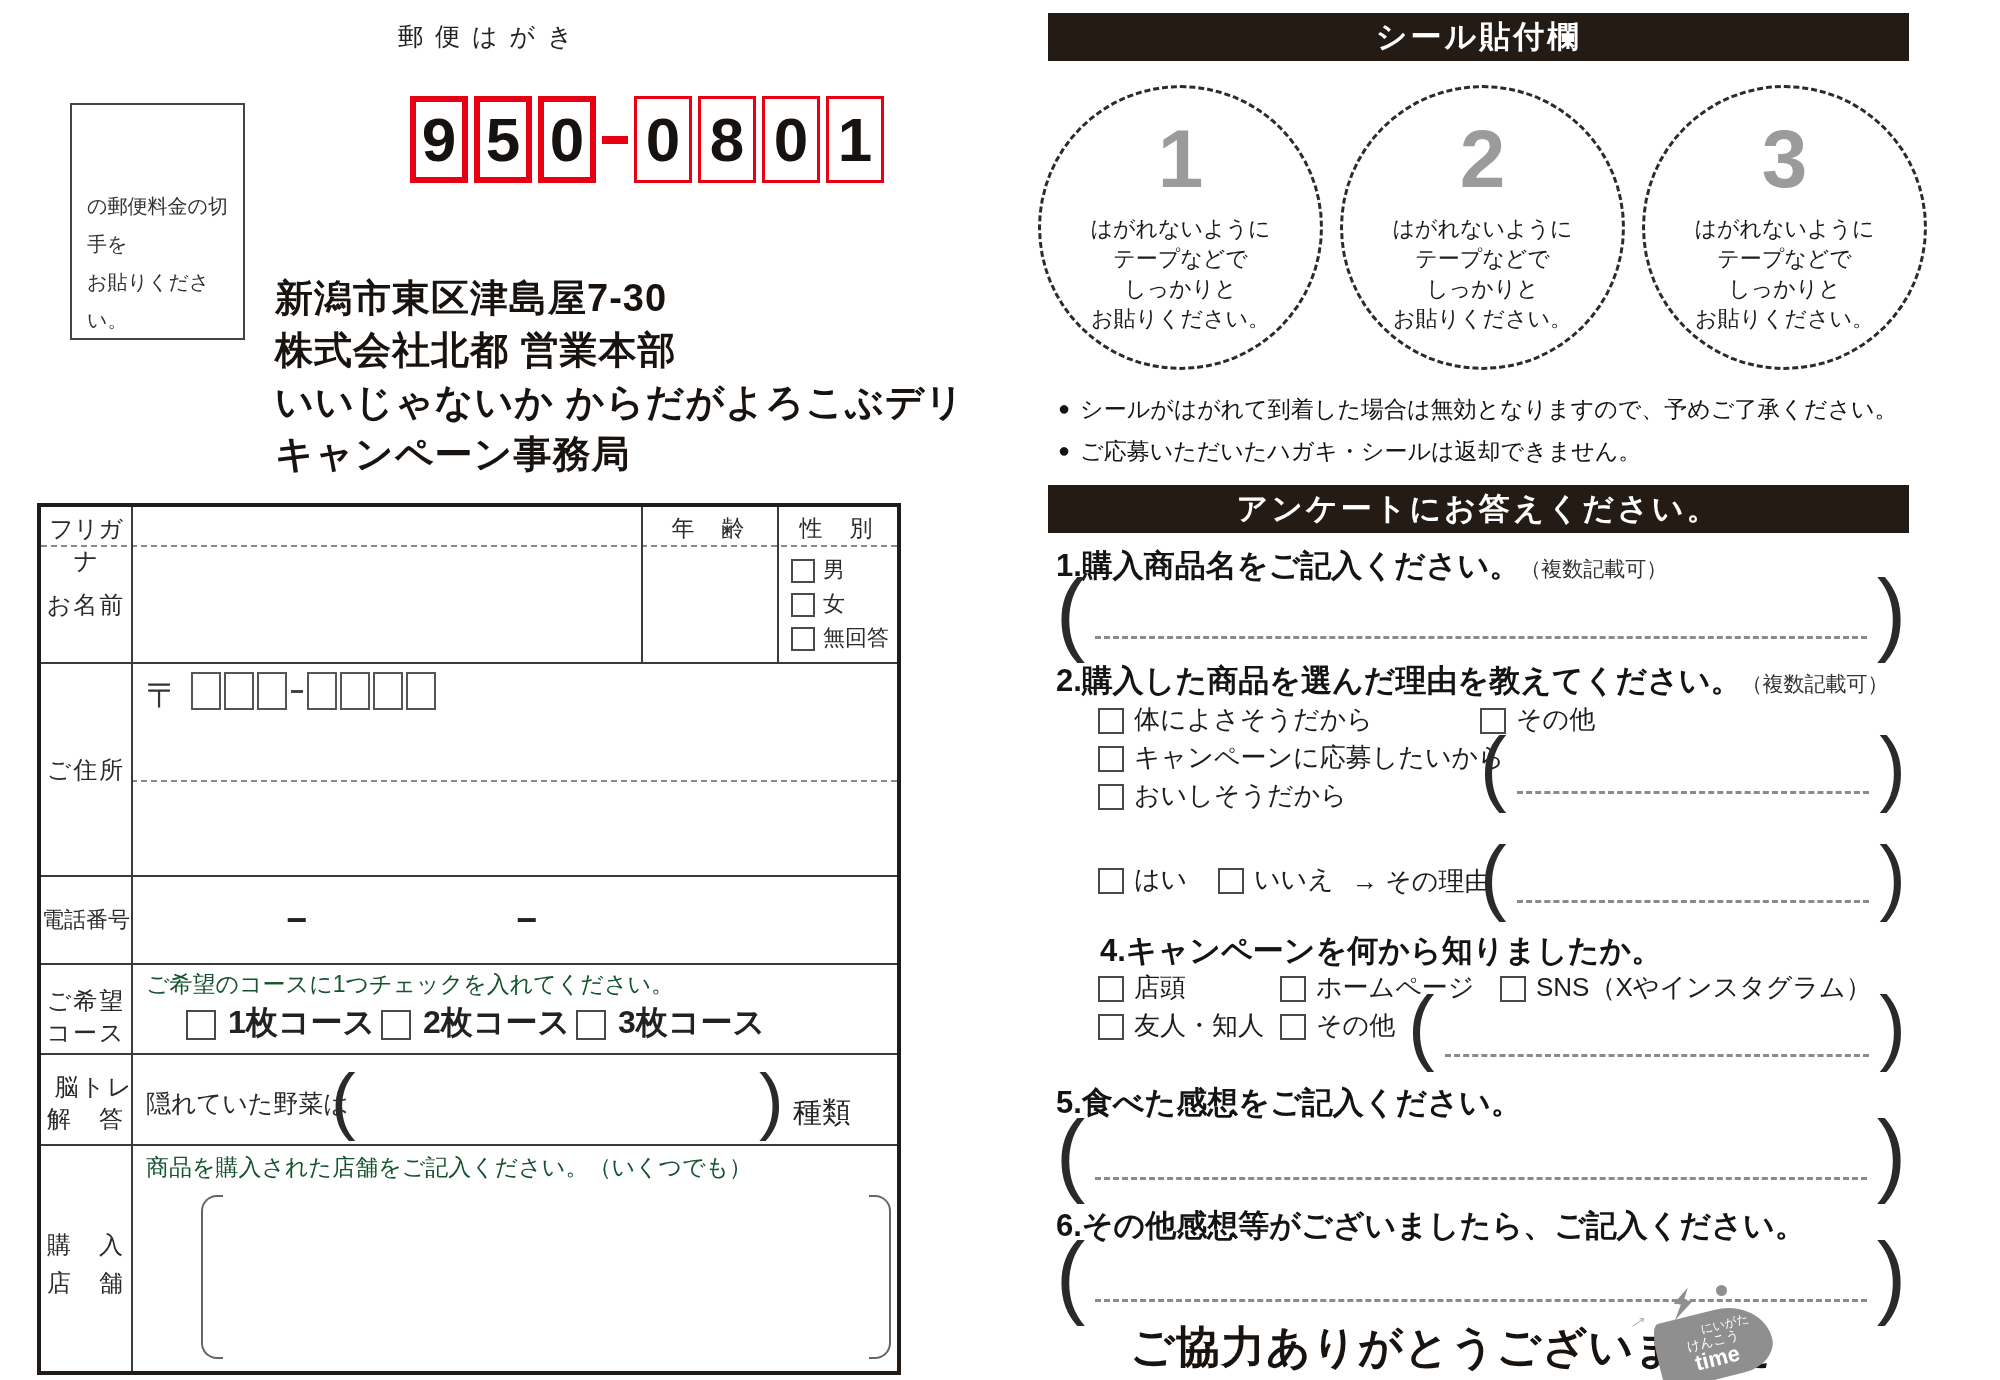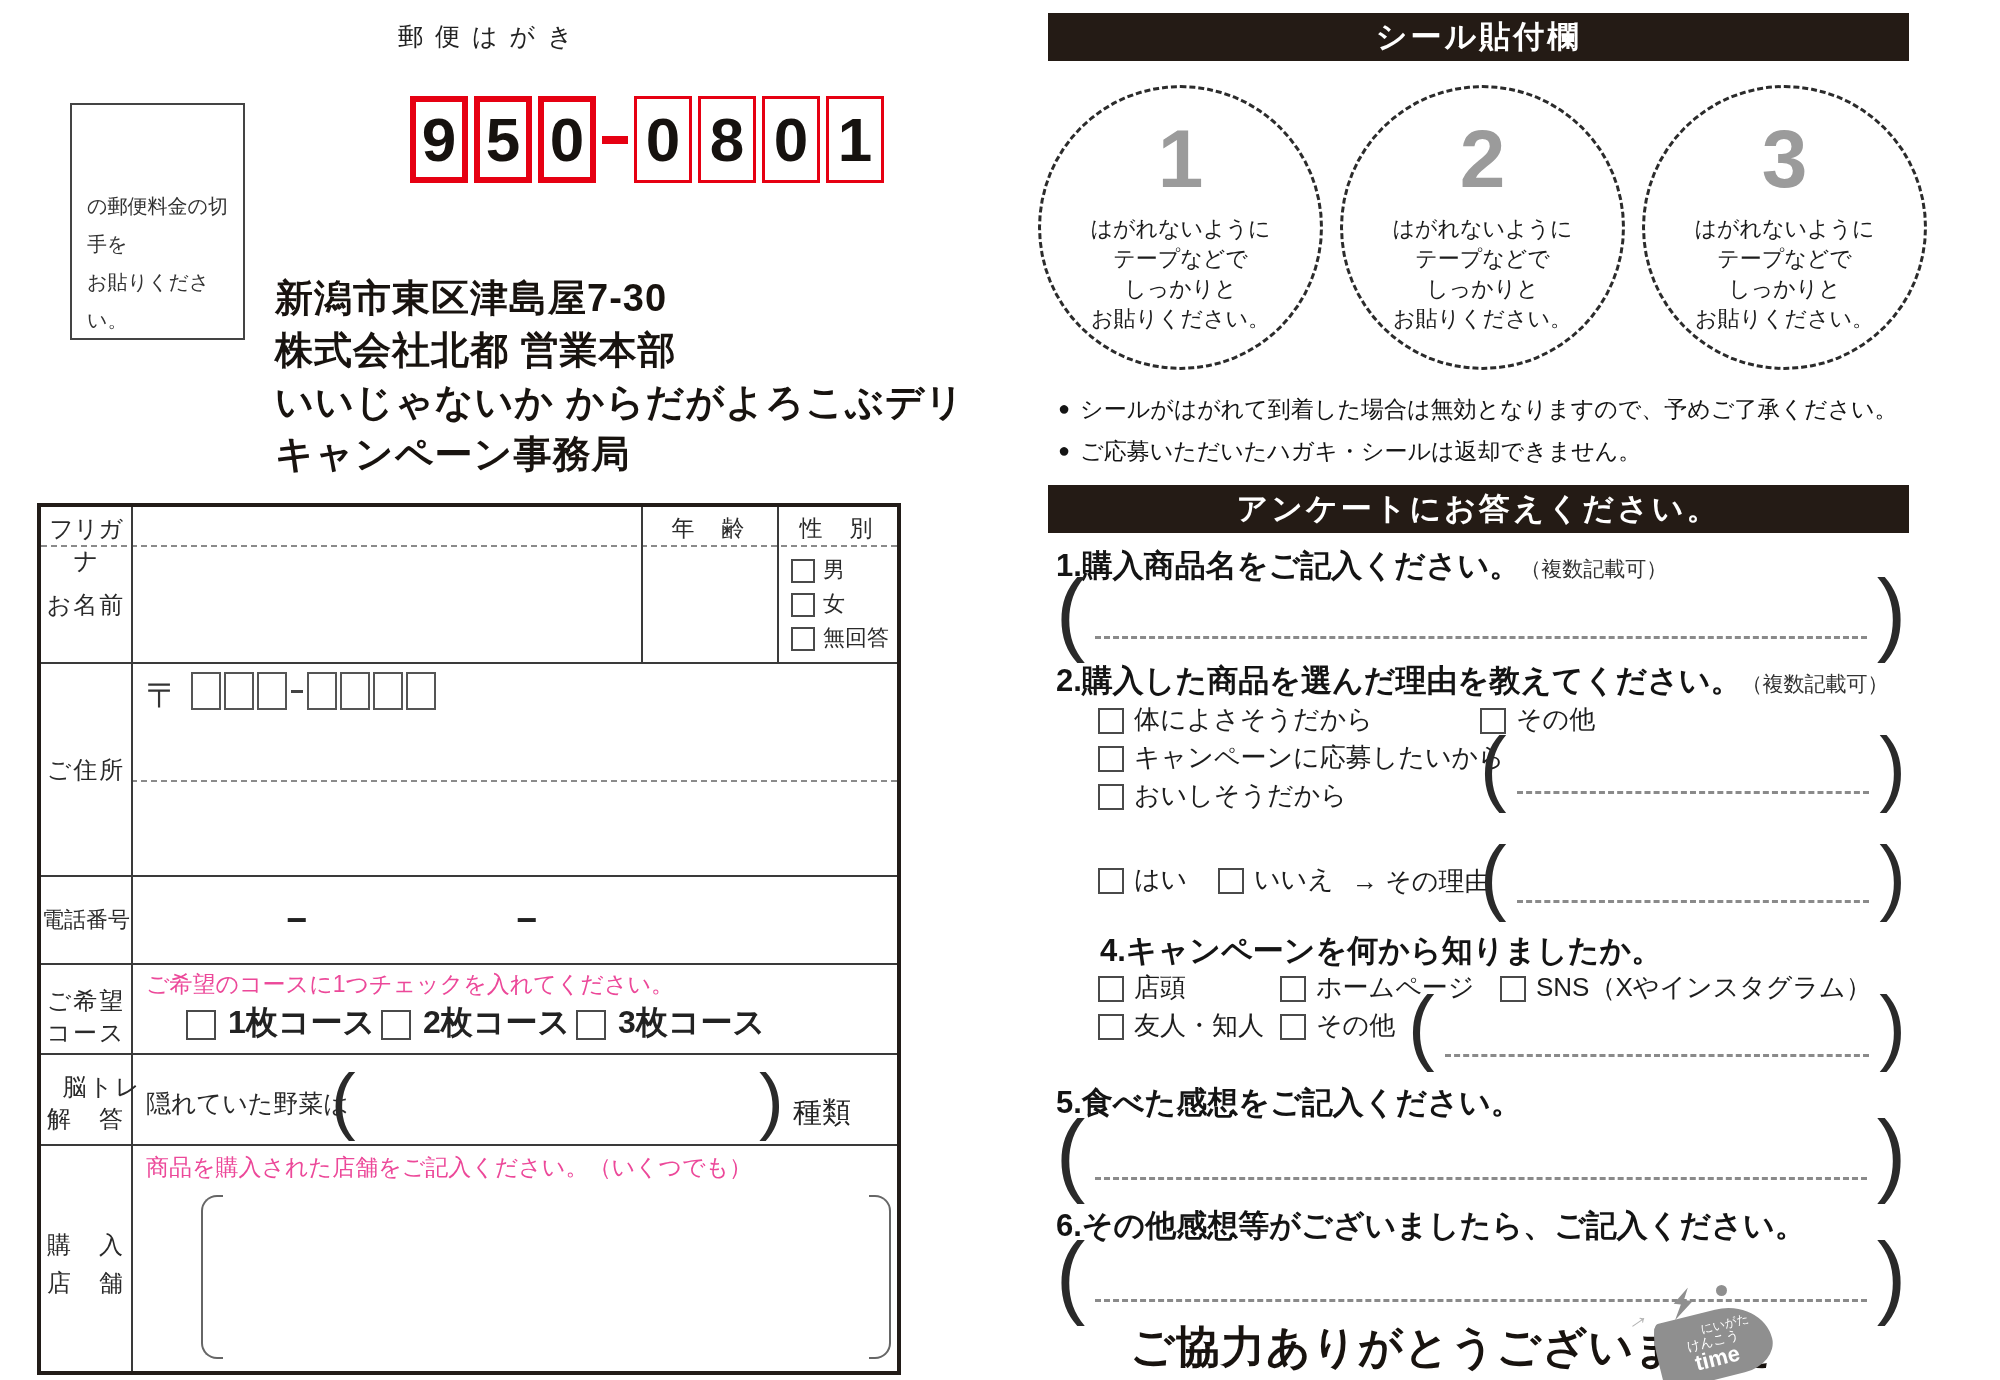--- a/index.html
+++ b/index.html
@@ -28,21 +28,21 @@
   .vline{position:absolute;top:0;width:0;border-left:2px solid #3a3a3a;}
   .flabel{position:absolute;width:90px;text-align:center;font-size:24px;color:#2a2a2a;letter-spacing:2px;}
   .fsmall{font-size:22px;}
   .cb{display:inline-block;box-sizing:border-box;border:2.5px solid #4a4a4a;background:#fff;vertical-align:middle;}
   .gender-row{position:absolute;font-size:22px;color:#2a2a2a;}
   .gender-row .cb{width:24px;height:24px;margin-right:8px;}
   .zmini{display:flex;align-items:center;}
   .zmini .mini{width:30px;height:38px;border:2px solid #555;box-sizing:border-box;margin-right:3px;background:#fff;}
   .mini-hy{width:12px;height:3px;background:#444;margin:0 4px 0 1px;}
   .phone-hy{position:absolute;font-size:36px;font-weight:bold;color:#222;}
-  .course-instr,.store-instr{position:absolute;font-size:23px;color:#ec4899;}
+  .course-instr,.store-instr{position:absolute;font-size:23px;color:#14532d;}
   .course-opt{position:absolute;font-size:32px;font-weight:600;color:#222;}
   .course-opt .cb{width:30px;height:30px;margin-right:12px;}
   .brain-prompt{position:absolute;font-size:25px;color:#2a2a2a;}
   .par{color:#2a2a2a;font-weight:400;}
   .bracket{position:absolute;width:22px;box-sizing:border-box;border:2.5px solid #666;background:transparent;}
   .bracket.lft{border-right:none;border-radius:16px 0 0 16px;}
   .bracket.rgt{border-left:none;border-radius:0 16px 16px 0;}
 
   
   .bar{left:1048px;width:861px;height:48px;background:#241b15;color:#fff;display:flex;
@@ -136,21 +136,21 @@
     <div class="vline" style="left:90px;height:864px;"></div>
     <div class="vline" style="left:600px;height:155px;"></div>
     <div class="vline" style="left:736px;height:155px;"></div>
 
     <div class="flabel" style="top:6px;left:0;letter-spacing:0;">フリガナ</div>
     <div class="flabel" style="top:82px;left:0;">お名前</div>
     <div class="flabel" style="top:247px;left:0;">ご住所</div>
     <div class="flabel fsmall" style="top:398px;left:0;letter-spacing:0;">電話番号</div>
     <div class="flabel" style="top:478px;left:0;">ご希望</div>
     <div class="flabel" style="top:510px;left:0;">コース</div>
-    <div class="flabel" style="top:564px;left:16px;">脳トレ</div>
+    <div class="flabel" style="top:564px;left:8px;">脳トレ</div>
     <div class="flabel" style="top:596px;left:0;">解　答</div>
     <div class="flabel" style="top:722px;left:0;">購　入</div>
     <div class="flabel" style="top:760px;left:0;">店　舗</div>
 
     <div class="flabel" style="top:6px;left:600px;width:136px;font-size:23px;">年　齢</div>
     <div class="flabel" style="top:6px;left:736px;width:120px;font-size:23px;">性　別</div>
 
     <div class="abs" style="left:92px;top:0;width:506px;height:36px;"></div>
     <div class="abs" style="left:92px;top:40px;width:506px;height:113px;"></div>
     <div class="abs" style="left:602px;top:40px;width:132px;height:113px;"></div>

